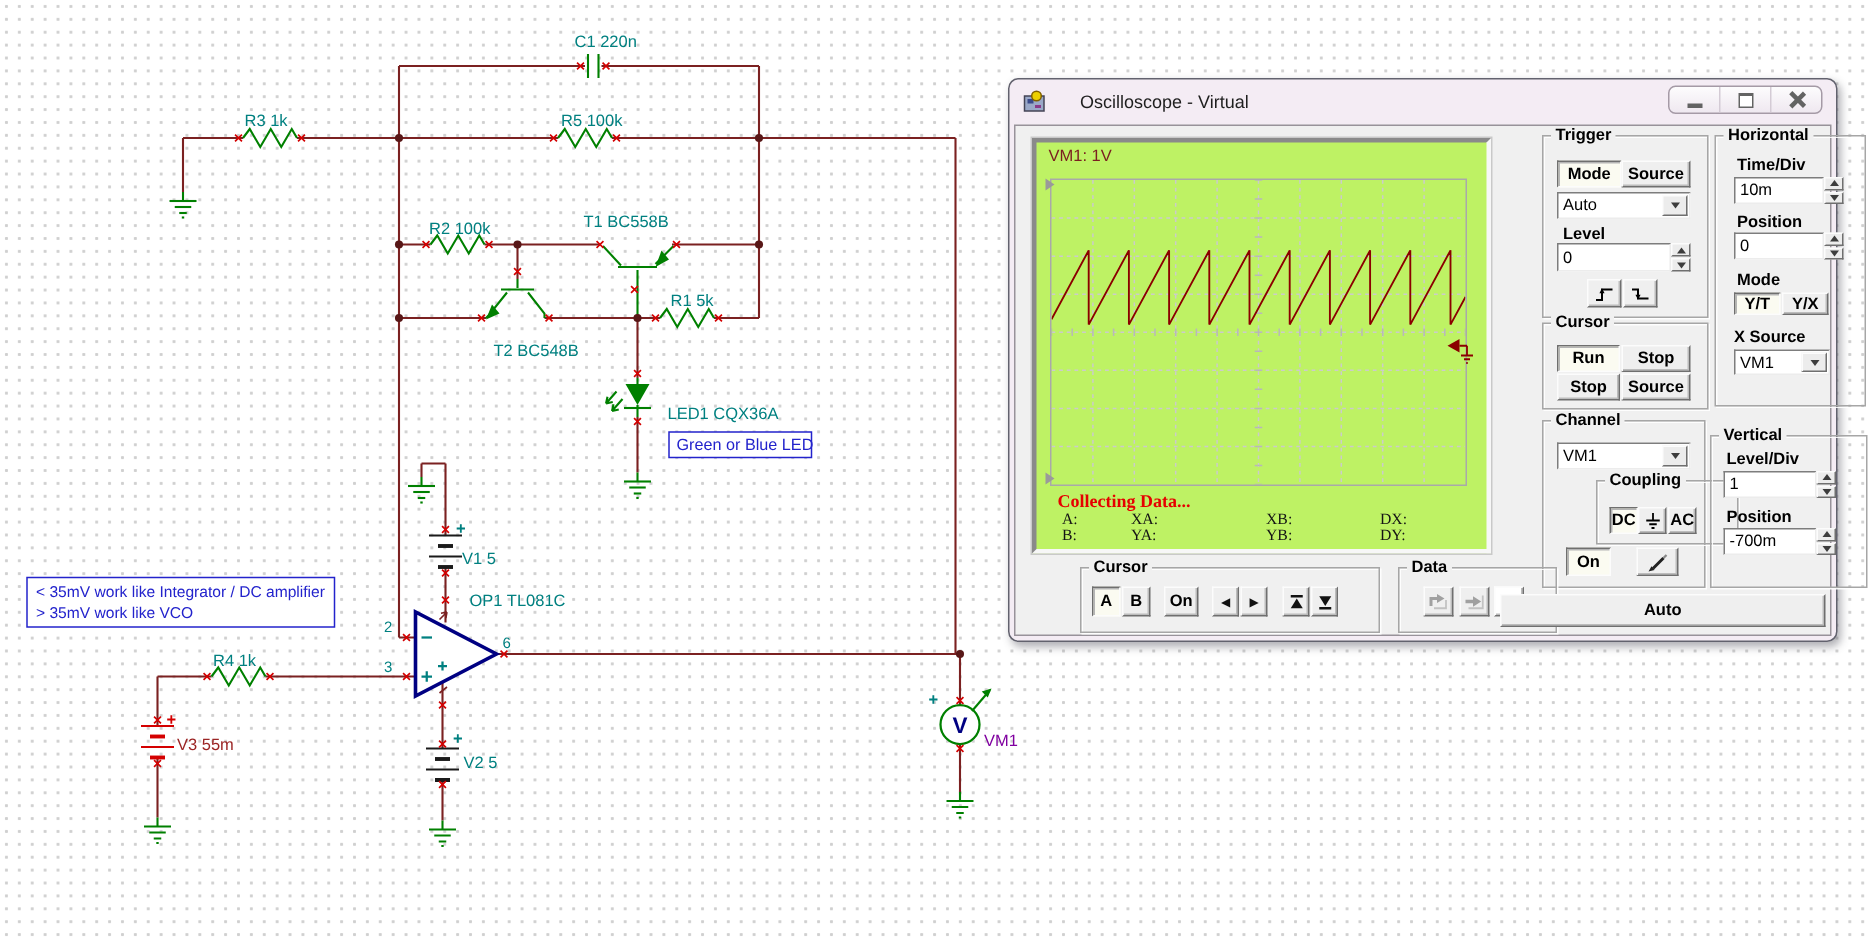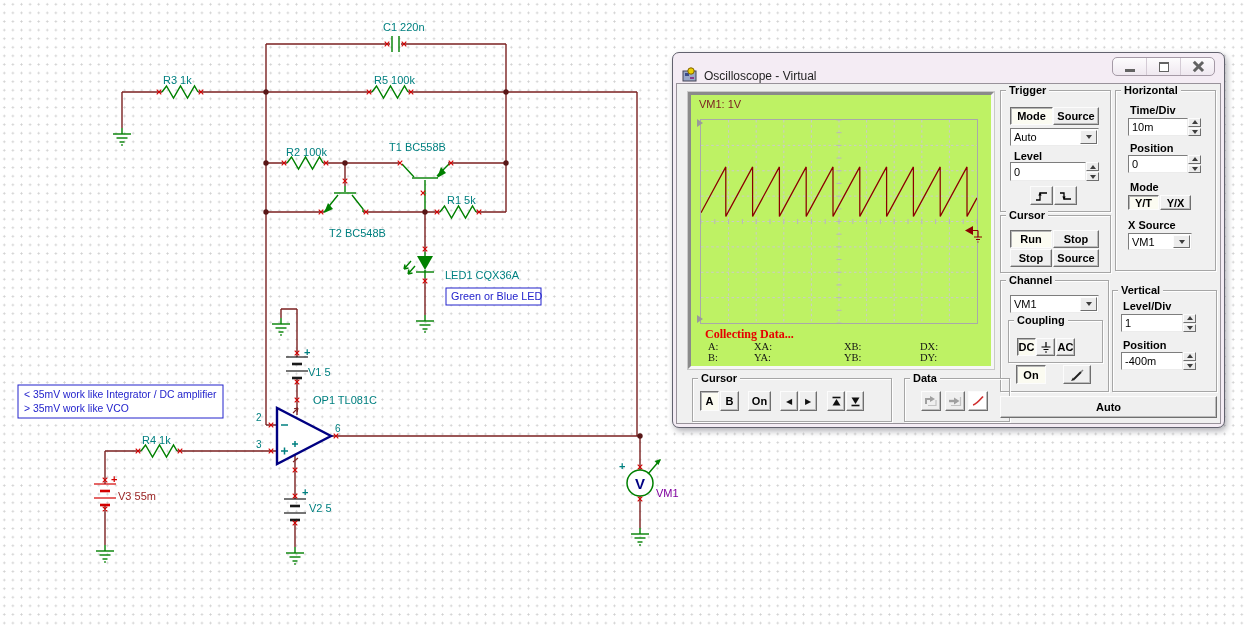--- a/index.html
+++ b/index.html
@@ -23,22 +23,22 @@
   .cpur{fill:#8000a0}
   .vsym{font:bold 15px "Liberation Sans",sans-serif;fill:#000082}
   .plus{font:bold 11px "Liberation Sans",sans-serif;fill:#008080}
   .plusr{fill:#d40000}
   .opamp{stroke:#000082;stroke-width:2.4;fill:#ffffff}
   .teal{stroke:#008080;stroke-width:1.5;fill:none}
   
   #oscwin{position:absolute;left:672px;top:52px;width:551px;height:374px;
     background:#f4ecf4;border:1px solid #62626e;border-radius:7px;
     box-shadow:2px 3px 6px rgba(80,80,90,.45);}
-  .titlebar{position:absolute;left:0;top:0;right:0;height:30px;display:flex;align-items:flex-end;
-    padding-left:9px;gap:6px;font-size:12px;color:#1f1f1f;}
+  .titlebar{position:absolute;left:0;top:0;right:0;height:30px;display:flex;align-items:center;
+    padding-left:9px;gap:22px;font-size:12px;color:#1f1f1f;}
   .winbtns{position:absolute;right:9px;top:4px;display:flex;border:1px solid #a59aa6;border-radius:5px;
     overflow:hidden;background:linear-gradient(#fdfcfd,#efe8f0);}
   .wb{width:33px;height:17px;display:flex;align-items:center;justify-content:center;border-left:1px solid #d4cbd5;cursor:default;}
   .wb:first-child{border-left:none}
   .mg{width:10px;height:3px;background:#636363;margin-top:7px}
   .rg{width:8px;height:7px;border:1px solid #636363;border-top-width:2px;background:#fff}
   .xg{position:relative;width:11px;height:11px}
   .xg::before,.xg::after{content:'';position:absolute;left:4.5px;top:-1px;width:2.6px;height:13px;background:#636363;}
   .xg::before{transform:rotate(45deg)}
   .xg::after{transform:rotate(-45deg)}
@@ -48,21 +48,21 @@
     border:3px solid;border-color:#8a8a8a #f7f7f7 #f7f7f7 #8a8a8a;outline:1px solid #c9c9c9;box-sizing:border-box;}
   .vmlab{position:absolute;left:8px;top:3px;font-size:11px;color:#7b2020;}
   #plot{position:absolute;left:10px;top:25px;outline:1px solid #a9a9a9;}
   .gl{stroke:#cbcbcb;stroke-width:1;stroke-dasharray:2.5 2.6}
   .tk{stroke:#b8b8b8;stroke-width:1}
   .wave{stroke:#8b0000;fill:none;stroke-width:1.25}
   .ptri{position:absolute;width:0;height:0;border-left:6px solid #9a9a9a;border-top:4px solid transparent;border-bottom:4px solid transparent;}
   .collect{position:absolute;left:14px;top:232px;font:bold 12px "Liberation Serif",serif;color:#e60000;}
   .ro{position:absolute;font:10.5px "Liberation Serif",serif;color:#141414;}
   
-  .grp{position:absolute;border:1px solid #a6a6a6;box-shadow:inset 1px 1px 0 rgba(255,255,255,.9),1px 1px 0 rgba(255,255,255,.9);}
+  .grp{position:absolute;border:1px solid #a6a6a6;box-shadow:inset 1px 1px 0 rgba(255,255,255,.9),1px 1px 0 rgba(255,255,255,.9);margin-left:28px;}
   .cap{position:absolute;top:-7px;left:5px;background:#f0f0f0;padding:0 3px;font-weight:700;font-size:11px;line-height:13px;white-space:nowrap;}
   .lbl{position:absolute;font-weight:700;font-size:11px;white-space:nowrap;}
   .b{position:absolute;display:flex;align-items:center;justify-content:center;background:#efefef;
     border:1px solid #6f6f6f;border-top-color:#fcfcfc;border-left-color:#fcfcfc;
     box-shadow:inset -1px -1px 0 #bcbcbc;font-weight:700;font-size:11px;box-sizing:border-box;cursor:default;}
   .b.on{background:#fbfbf1;border-color:#6f6f6f #fcfcfc #fcfcfc #6f6f6f;box-shadow:inset 1px 1px 0 #b5b5b5;}
   .in{position:absolute;display:flex;align-items:center;background:#fff;padding:0 3px;font-size:11px;
     border:1px solid #7d7d7d;border-bottom-color:#ececec;border-right-color:#ececec;box-sizing:border-box;}
   .combo{padding-right:17px}
   .da{position:absolute;right:1px;top:1px;bottom:1px;width:15px;background:#ececec;
@@ -496,21 +496,21 @@
       <span class="in" style="left:8px;top:23px;width:62px;height:18px">1</span>
       <span class="spin" style="left:70px;top:23px;height:18px">
             <span class="sb">
               <i class="tu"></i>
             </span>
             <span class="sb">
               <i class="td"></i>
             </span>
           </span>
       <span class="lbl" style="left:10px;top:48px">Position</span>
-      <span class="in" style="left:8px;top:61px;width:62px;height:18px">-400m</span>
+      <span class="in" style="left:8px;top:61px;width:62px;height:18px">-700m</span>
       <span class="spin" style="left:70px;top:61px;height:18px">
             <span class="sb">
               <i class="tu"></i>
             </span>
             <span class="sb">
               <i class="td"></i>
             </span>
           </span>
     </div>
 

